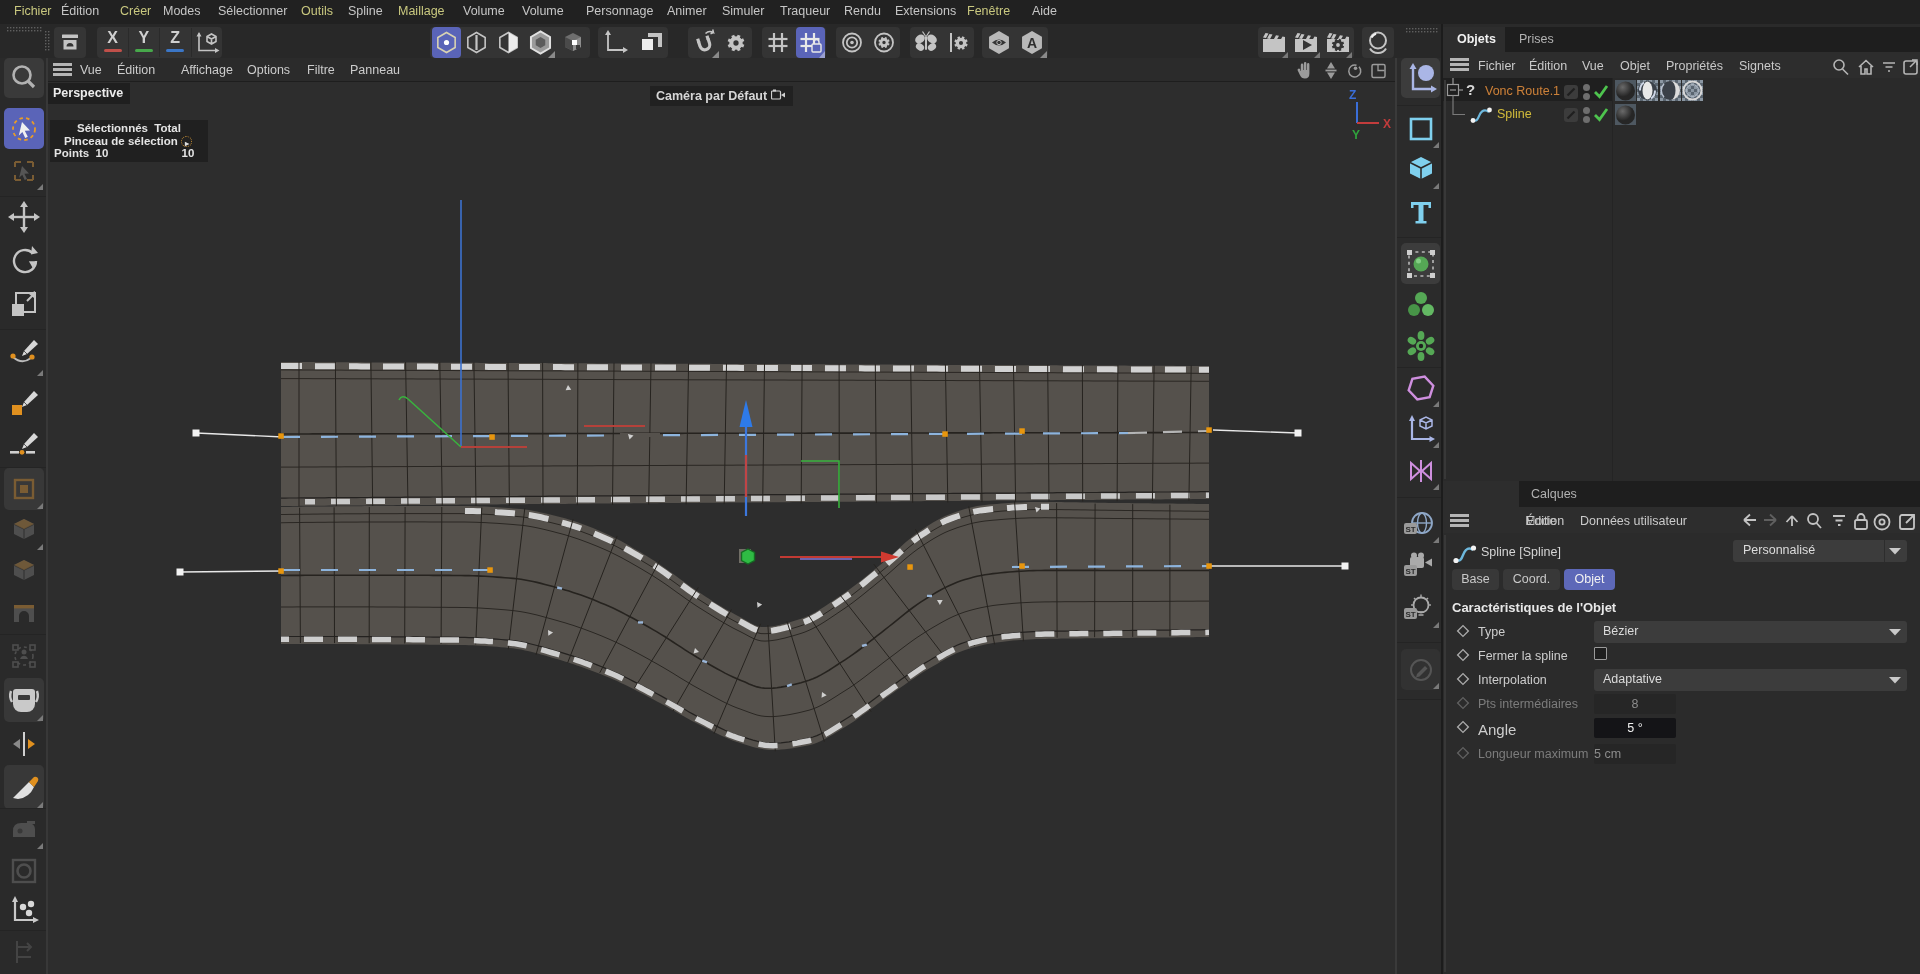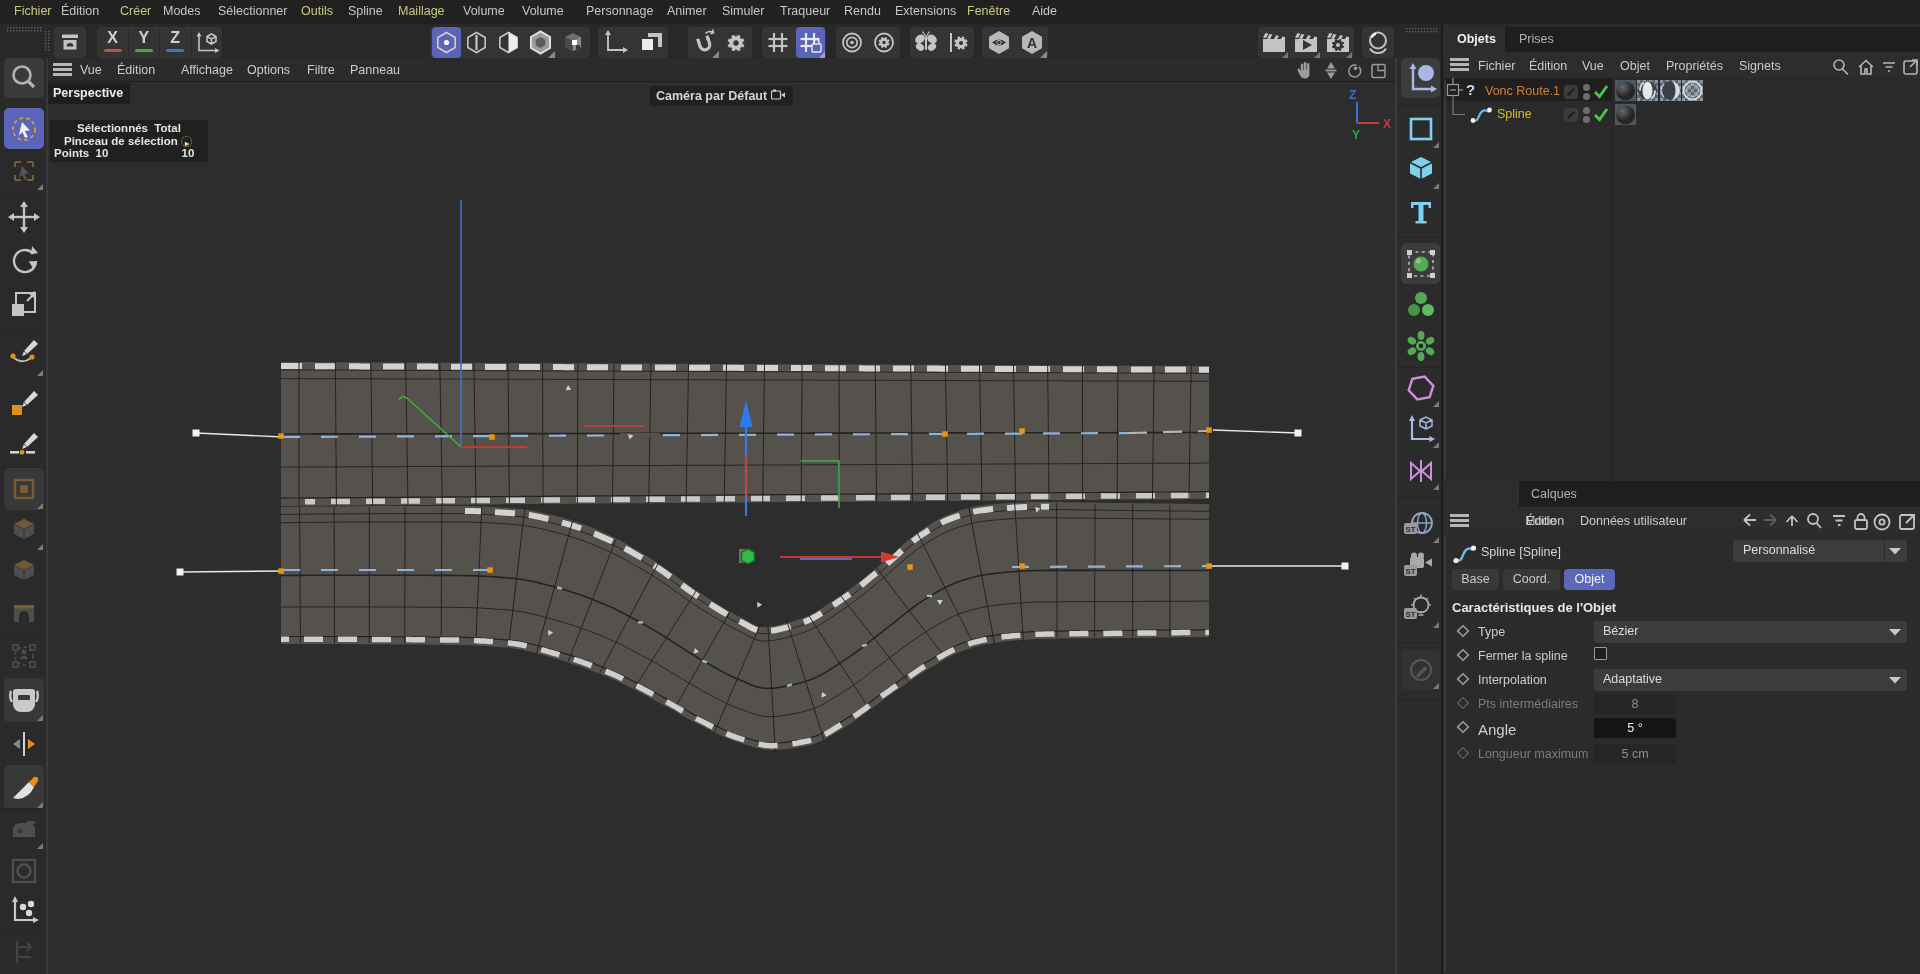--- a/index.html
+++ b/index.html
@@ -1095,14 +1095,14 @@
 <div style="position:absolute;left:1594px;top:694px;width:82px;height:20px;background:#262626;border-radius:2px;text-align:center;line-height:20px;color:#8c8c8c;font-size:12.5px;">8</div>
 <svg width="14" height="14" style="position:absolute;left:1456px;top:720px">
     <rect x="3.2" y="3.2" width="7.6" height="7.6" fill="none" stroke="#a8a8a8" stroke-width="1.4" transform="rotate(45 7 7)"></rect>
   </svg>
 <span style="position:absolute;left:1478px;top:721px;color:#cdcdcd;font-size:15px;">Angle</span>
 <div style="position:absolute;left:1594px;top:718px;width:82px;height:20px;background:#141417;border-radius:2px;text-align:center;line-height:20px;color:#f0f0f0;font-size:12.5px;">5 °</div>
 <svg width="14" height="14" style="position:absolute;left:1456px;top:746px">
     <rect x="3.2" y="3.2" width="7.6" height="7.6" fill="none" stroke="#5f5f5f" stroke-width="1.4" transform="rotate(45 7 7)"></rect>
   </svg>
 <span style="position:absolute;left:1478px;top:747px;color:#7c7c7c;font-size:12.5px;">Longueur maximum</span>
-<div style="position:absolute;left:1594px;top:744px;width:82px;height:20px;background:#262626;border-radius:2px;text-align:center;line-height:20px;color:#8c8c8c;font-size:12.5px;">5 cm</div>
+<div style="position:absolute;left:1594px;top:744px;width:82px;height:20px;background:#262626;border-radius:2px;line-height:20px;color:#8c8c8c;font-size:12.5px;">5 cm</div>
 <div style="position:absolute;left:1444px;top:80px;width:2px;height:399px;background:#383838;"></div>
 <div style="position:absolute;left:1444px;top:535px;width:2px;height:437px;background:#383838;"></div>
 </body></html>

